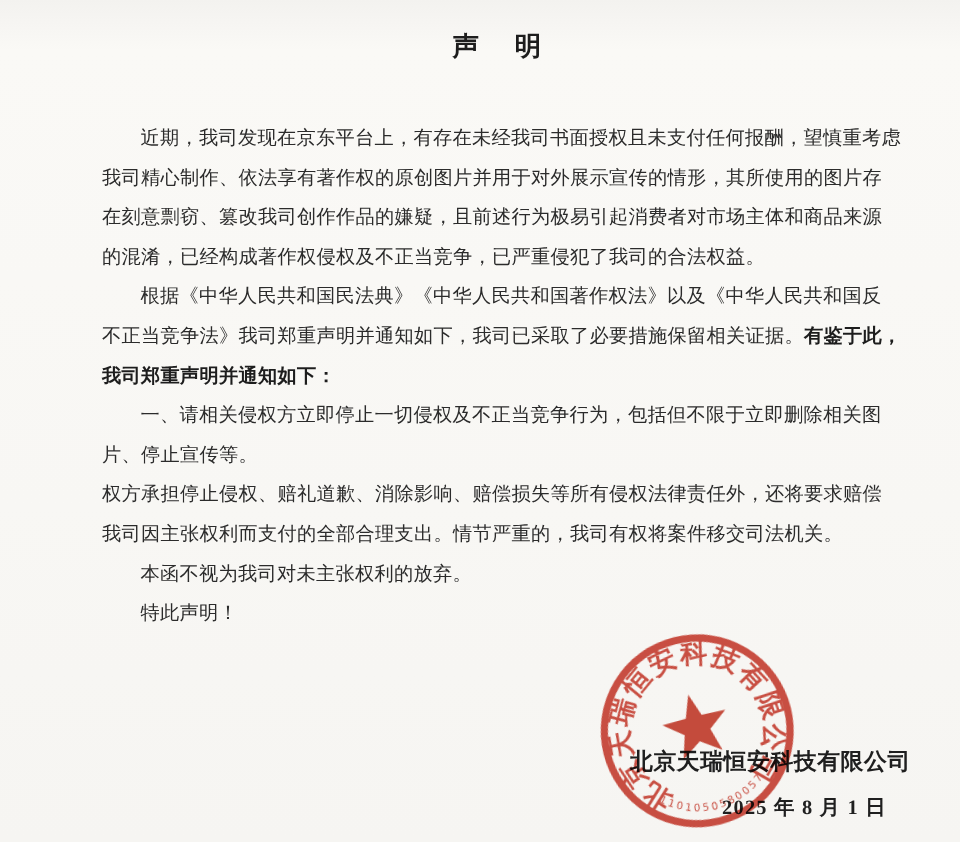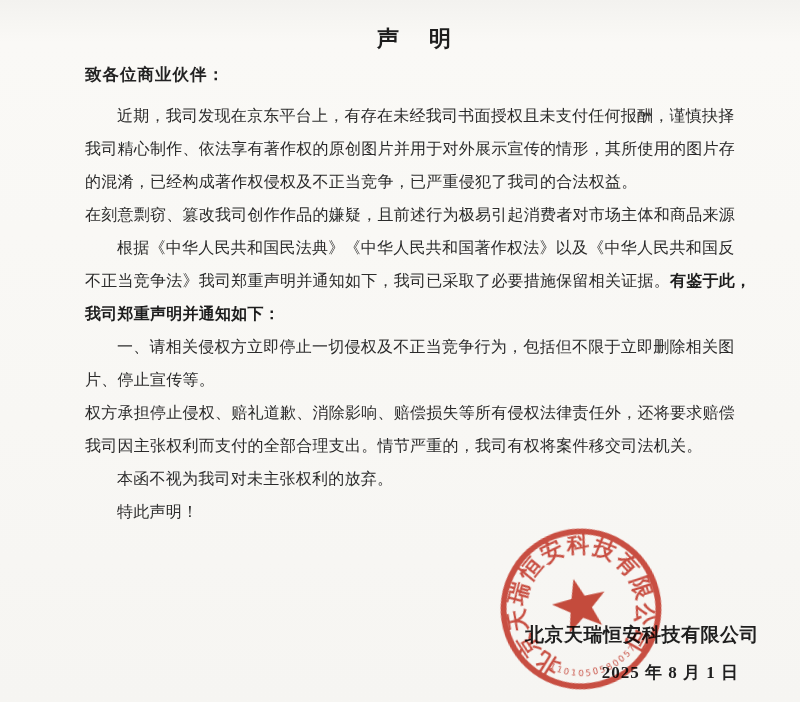--- a/index.html
+++ b/index.html
@@ -56,27 +56,26 @@
     filter:blur(0.3px);
   }
 </style>
 </head>
 <body>
 
 <div class="page">
 
   <div class="title">声　明</div>
 
-  <div class="salutation">致各位商业伙伴：</div>
 
   <div class="body-lines">
-    <div class="line indent"><span>近期，我司发现在京东平台上，有存在未经我司书面授权且未支付任何报酬，谨慎抉择</span></div>
+    <div class="line indent"><span>近期，我司发现在京东平台上，有存在未经我司书面授权且未支付任何报酬，望慎重考虑</span></div>
     <div class="line"><span>我司精心制作、依法享有著作权的原创图片并用于对外展示宣传的情形，其所使用的图片存</span></div>
+    <div class="line"><span>在刻意剽窃、篡改我司创作作品的嫌疑，且前述行为极易引起消费者对市场主体和商品来源</span></div>
     <div class="line"><span>的混淆，已经构成著作权侵权及不正当竞争，已严重侵犯了我司的合法权益。</span></div>
-    <div class="line"><span>在刻意剽窃、篡改我司创作作品的嫌疑，且前述行为极易引起消费者对市场主体和商品来源</span></div>
     <div class="line indent"><span>根据《中华人民共和国民法典》《中华人民共和国著作权法》以及《中华人民共和国反</span></div>
     <div class="line"><span>不正当竞争法》我司郑重声明并通知如下，我司已采取了必要措施保留相关证据。</span><span class="b">有鉴于此，</span></div>
     <div class="line"><span class="b">我司郑重声明并通知如下：</span></div>
     <div class="line indent"><span>一、请相关侵权方立即停止一切侵权及不正当竞争行为，包括但不限于立即删除相关图</span></div>
     <div class="line"><span>片、停止宣传等。</span></div>
     <div class="line"><span>权方承担停止侵权、赔礼道歉、消除影响、赔偿损失等所有侵权法律责任外，还将要求赔偿</span></div>
     <div class="line"><span>我司因主张权利而支付的全部合理支出。情节严重的，我司有权将案件移交司法机关。</span></div>
     <div class="line indent"><span>本函不视为我司对未主张权利的放弃。</span></div>
     <div class="line indent"><span>特此声明！</span></div>
   </div>

